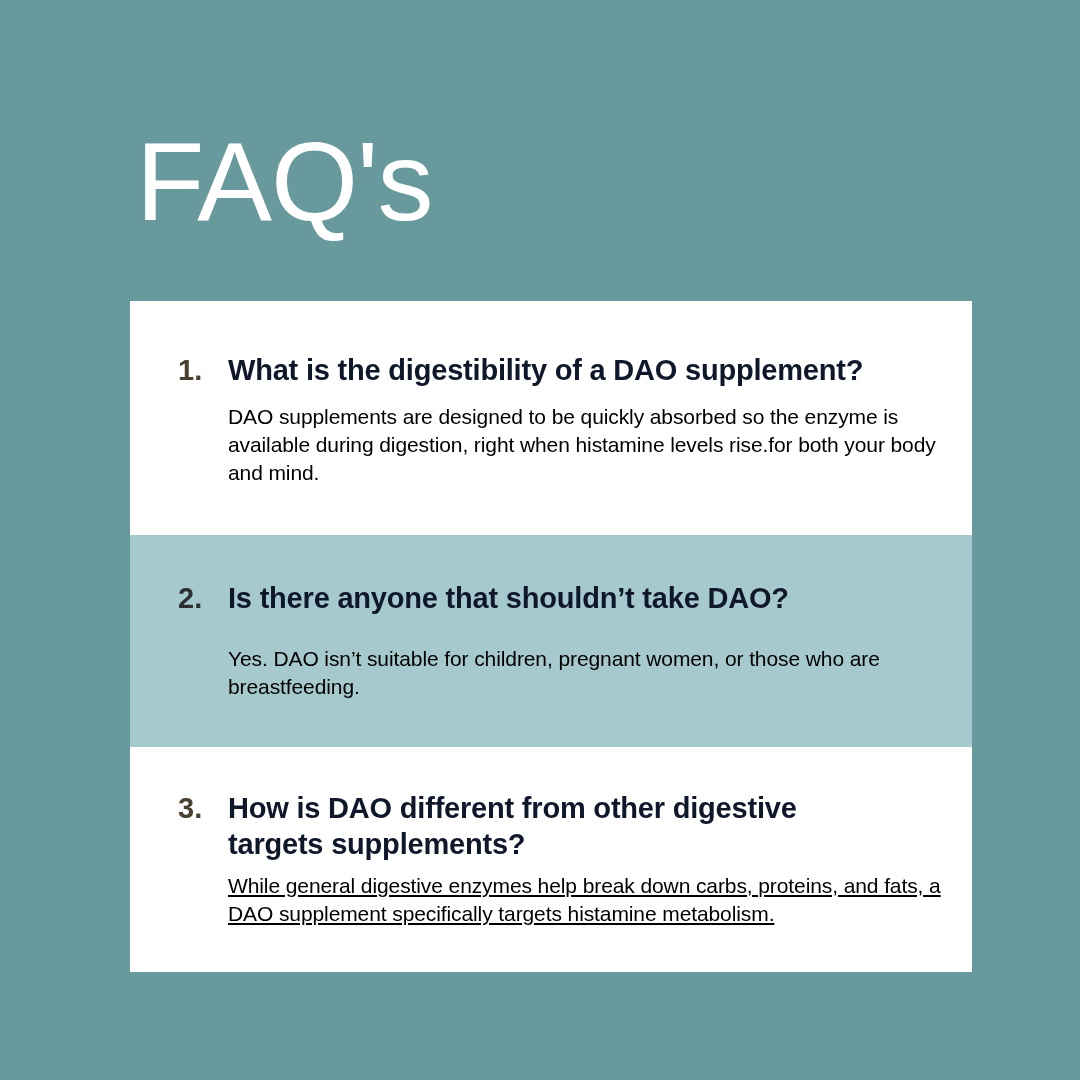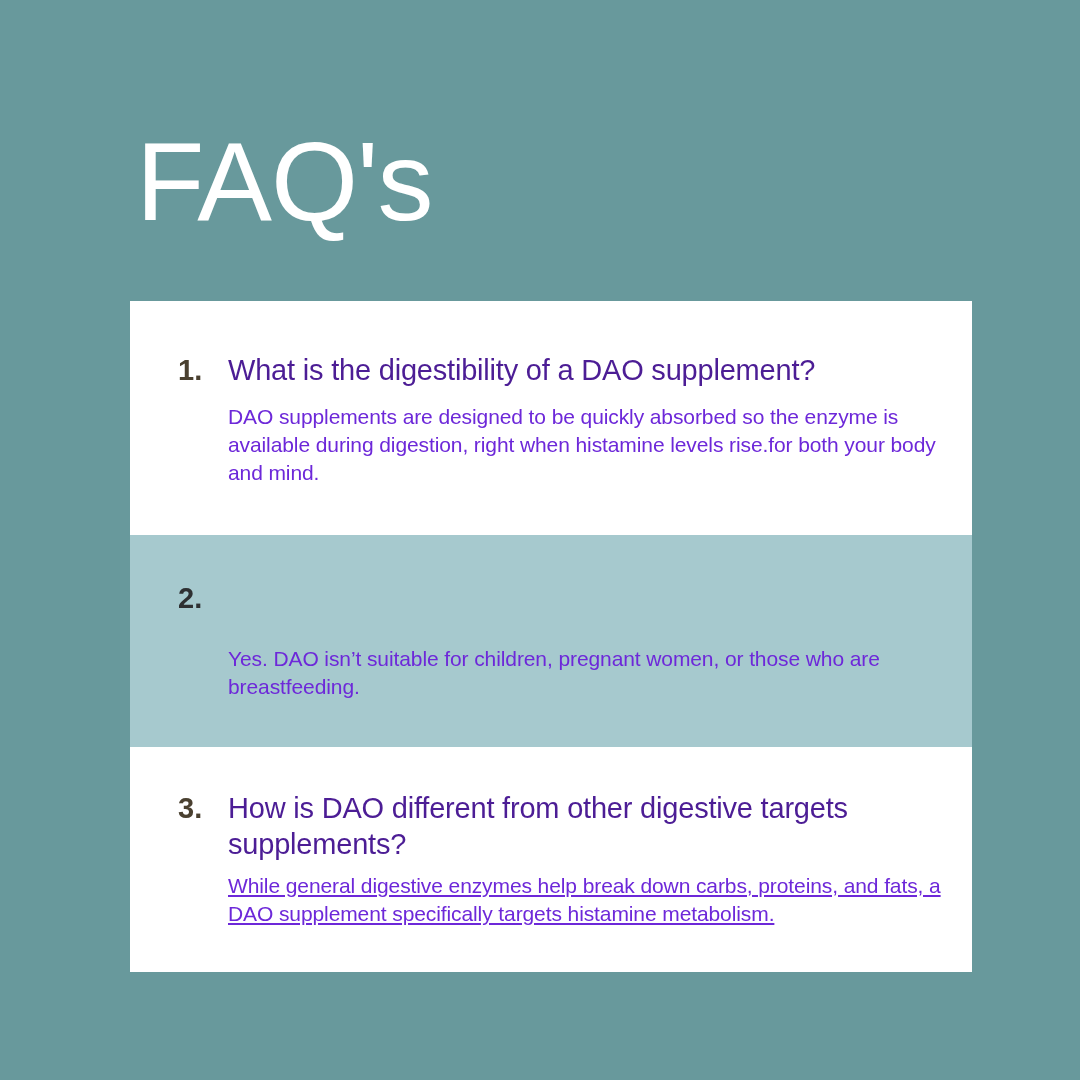--- a/index.html
+++ b/index.html
@@ -79,35 +79,35 @@
     font-weight: 700;
     line-height: 1.22;
     color: #4a4030;
     letter-spacing: 0px;
   }
   .q-number.charcoal { color: #2e3032; }
 
   .q-text {
     flex: 1 1 auto;
     font-size: 29px;
-    font-weight: 400;
+    font-weight: 700;
     line-height: 1.22;
-    color: #4c1d95;
+    color: #0f172a;
     letter-spacing: -0.2px;
     max-width: 660px;
   }
 
   
   .answer-text {
     margin-left: 50px;
     margin-top: 14px;
     font-size: 21px;
     font-weight: 400;
     line-height: 1.33;
-    color: #6d28d9;
+    color: #000000;
     letter-spacing: -0.1px;
     max-width: 720px;
   }
   .faq-item-3 .answer-text { margin-top: 10px; text-decoration: underline; }
   .faq-item-2 .answer-text { margin-top: 28px; }
 </style>
 </head>
 <body>
 
 <div id="canvas">
@@ -120,20 +120,21 @@
       <div class="question-row">
         <span class="q-number">1.</span>
         <span class="q-text">What is the digestibility of a DAO supplement?</span>
       </div>
       <div class="answer-text">DAO supplements are designed to be quickly absorbed so the enzyme is available during digestion, right when histamine levels rise.for both your body and mind.</div>
     </div>
 
     <div class="faq-item faq-item-2 band-tinted">
       <div class="question-row">
         <span class="q-number charcoal">2.</span>
+        <span class="q-text">Is there anyone that shouldn’t take DAO?</span>
       </div>
       <div class="answer-text">Yes. DAO isn’t suitable for children, pregnant women, or those who are breastfeeding.</div>
     </div>
 
     <div class="faq-item faq-item-3 band-white">
       <div class="question-row">
         <span class="q-number">3.</span>
         <span class="q-text">How is DAO different from other digestive targets supplements?</span>
       </div>
       <div class="answer-text">While general digestive enzymes help break down carbs, proteins, and fats, a DAO supplement specifically targets histamine metabolism.</div>

